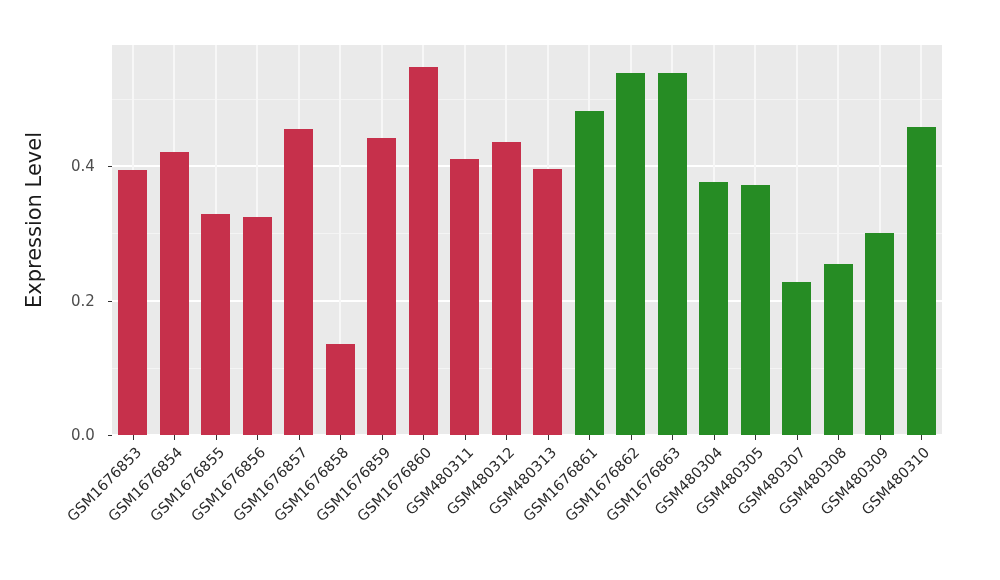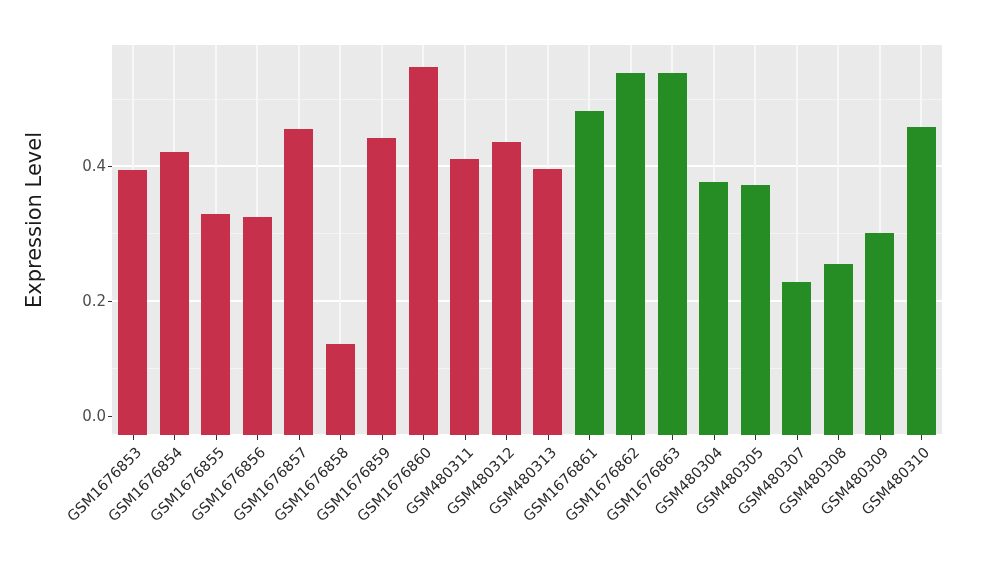--- a/index.html
+++ b/index.html
@@ -34,21 +34,21 @@
     color: #1a1a1a;
     line-height: 40px;
     white-space: nowrap;
   }
 
   
   .y-tick-label {
     position: absolute;
     right: 0px;
     width: 46px;
-    text-align: right;
+    text-align: center;
     font-size: 15px;
     color: #4d4d4d;
     transform: translateY(-9px);
   }
   .y-tick-mark {
     position: absolute;
     width: 4px;
     height: 1px;
     background: #333333;
     right: -6px;
@@ -125,21 +125,21 @@
   }
 </style>
 </head>
 <body>
 
 <div id="chart-root">
 
   <div id="y-axis-title">Expression Level</div>
 
   <div id="y-ticks">
-      <div class="y-tick-label" style="top: 416px;">0.0<div class="y-tick-mark" style="top: 9px;"></div></div>
+      <div class="y-tick-label" style="top: 435px;">0.0<div class="y-tick-mark" style="top: 9px;"></div></div>
       <div class="y-tick-label" style="top: 300.517px;">0.2<div class="y-tick-mark" style="top: 9px;"></div></div>
       <div class="y-tick-label" style="top: 166.034px;">0.4<div class="y-tick-mark" style="top: 9px;"></div></div>
     </div>
 
   <div id="plot-panel" style="background: rgb(234, 234, 234);">
       <div class="grid-minor-h" style="top: 322.759px;"></div>
       <div class="grid-minor-h" style="top: 188.276px;"></div>
       <div class="grid-minor-h" style="top: 53.7931px;"></div>
       <div class="grid-major-h" style="top: 389px;"></div>
       <div class="grid-major-h" style="top: 254.517px;"></div>

